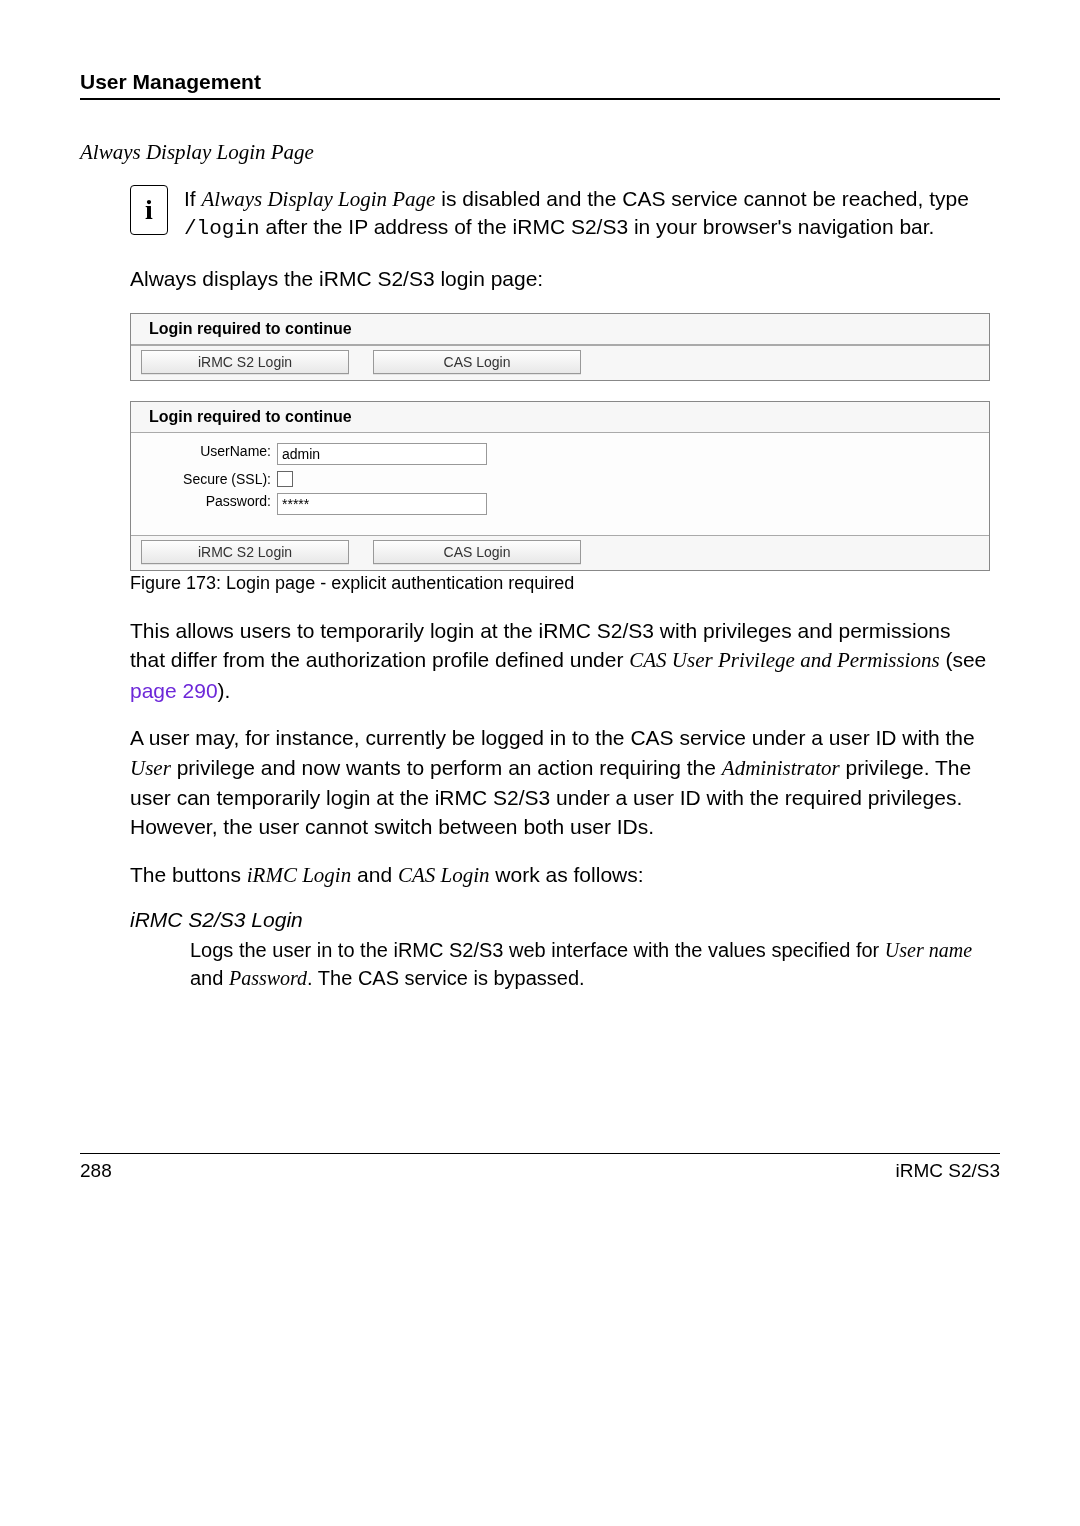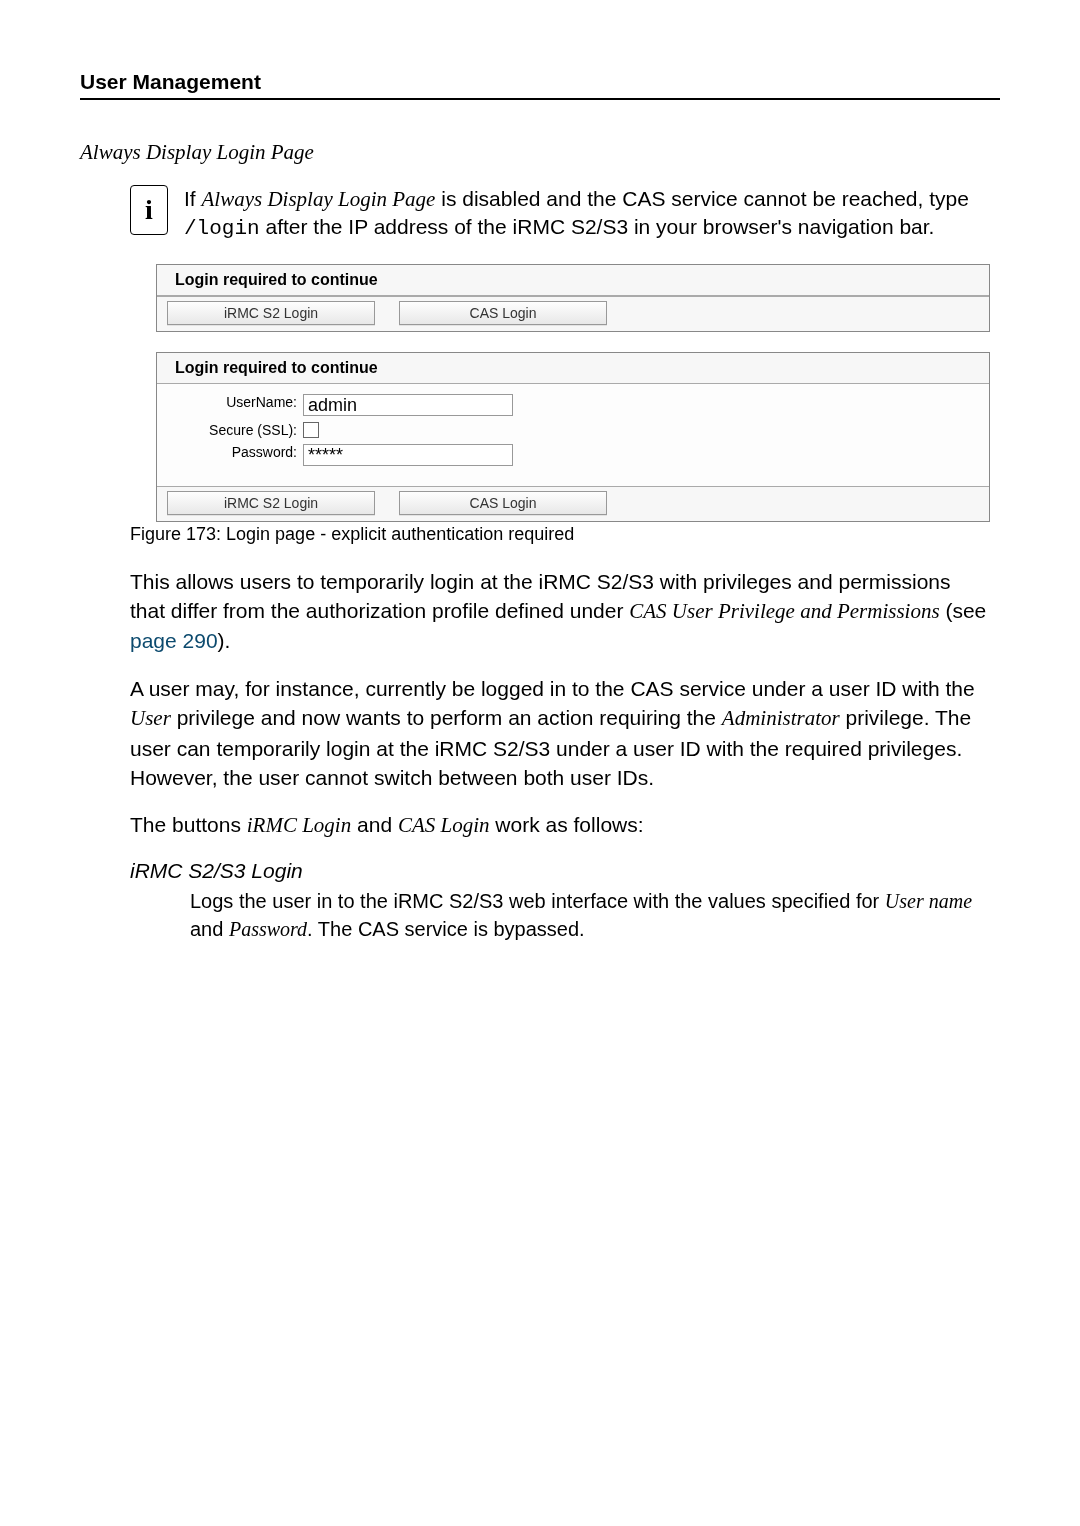--- a/index.html
+++ b/index.html
@@ -67,36 +67,35 @@
     line-height: 1.4;
     margin-left: 50px;
     margin-right: 10px;
     margin-bottom: 18px;
   }
   .body-para .italic {
     font-style: italic;
     font-family: Georgia, "Times New Roman", serif;
   }
   .body-para .link {
-    color: #0c4a6e;
+    color: #6d28d9;
   }
   .figure-wrap {
     margin-left: 50px;
     margin-right: 10px;
     margin-top: 20px;
   }
   .figure-caption {
     font-size: 18px;
     margin-top: 2px;
     margin-bottom: 22px;
   }
   .panel {
     border: 1px solid #888;
     background: #fdfdfd;
-    margin-left: 26px;
   }
   .panel-header {
     border-bottom: 1px solid #aaa;
     padding: 6px 18px;
     font-weight: bold;
     font-size: 16px;
     background: #f7f7f7;
   }
   .panel-body {
     padding: 10px 20px 14px 20px;
@@ -127,21 +126,21 @@
   }
   .form-label {
     width: 120px;
     text-align: right;
     padding-right: 6px;
   }
   .form-input {
     border: 1px solid #999;
     background: #fff;
     padding: 1px 4px;
-    font-size: 18px;
+    font-size: 14px;
     width: 200px;
     height: 18px;
     line-height: 18px;
   }
   .form-checkbox {
     width: 14px;
     height: 14px;
     border: 1px solid #666;
     display: inline-block;
     background: #fff;
@@ -190,20 +189,21 @@
 
   <div class="section-subtitle">Always Display Login Page</div>
 
   <div class="info-row">
     <div class="info-icon-box">i</div>
     <div class="info-text">
       <span>If </span><span class="italic">Always Display Login Page</span><span> is disabled and the CAS service cannot be reached, type </span><span class="mono">/login</span><span> after the IP address of the iRMC S2/S3 in your browser's navigation bar.</span>
     </div>
   </div>
 
+  <div class="body-para">Always displays the iRMC S2/S3 login page:</div>
 
   <div class="figure-wrap">
     <div class="panel">
       <div class="panel-header">Login required to continue</div>
       <div class="panel-footer">
         <span class="panel-button">iRMC S2 Login</span>
         <span class="panel-button">CAS Login</span>
       </div>
     </div>
   </div>
@@ -245,14 +245,20 @@
     <span>The buttons </span><span class="italic">iRMC Login</span><span> and </span><span class="italic">CAS Login</span><span> work as follows:</span>
   </div>
 
   <div class="def-list">
     <div class="def-term">iRMC S2/S3 Login</div>
     <div class="def-body">
       <span>Logs the user in to the iRMC S2/S3 web interface with the values specified for </span><span class="italic">User name</span><span> and </span><span class="italic">Password</span><span>.  The CAS service is bypassed.</span>
     </div>
   </div>
 
+  <div class="footer">
+    <div class="footer-line">
+      <span>288</span>
+      <span>iRMC S2/S3</span>
+    </div>
+  </div>
 
 </div>
 
 </body></html>

